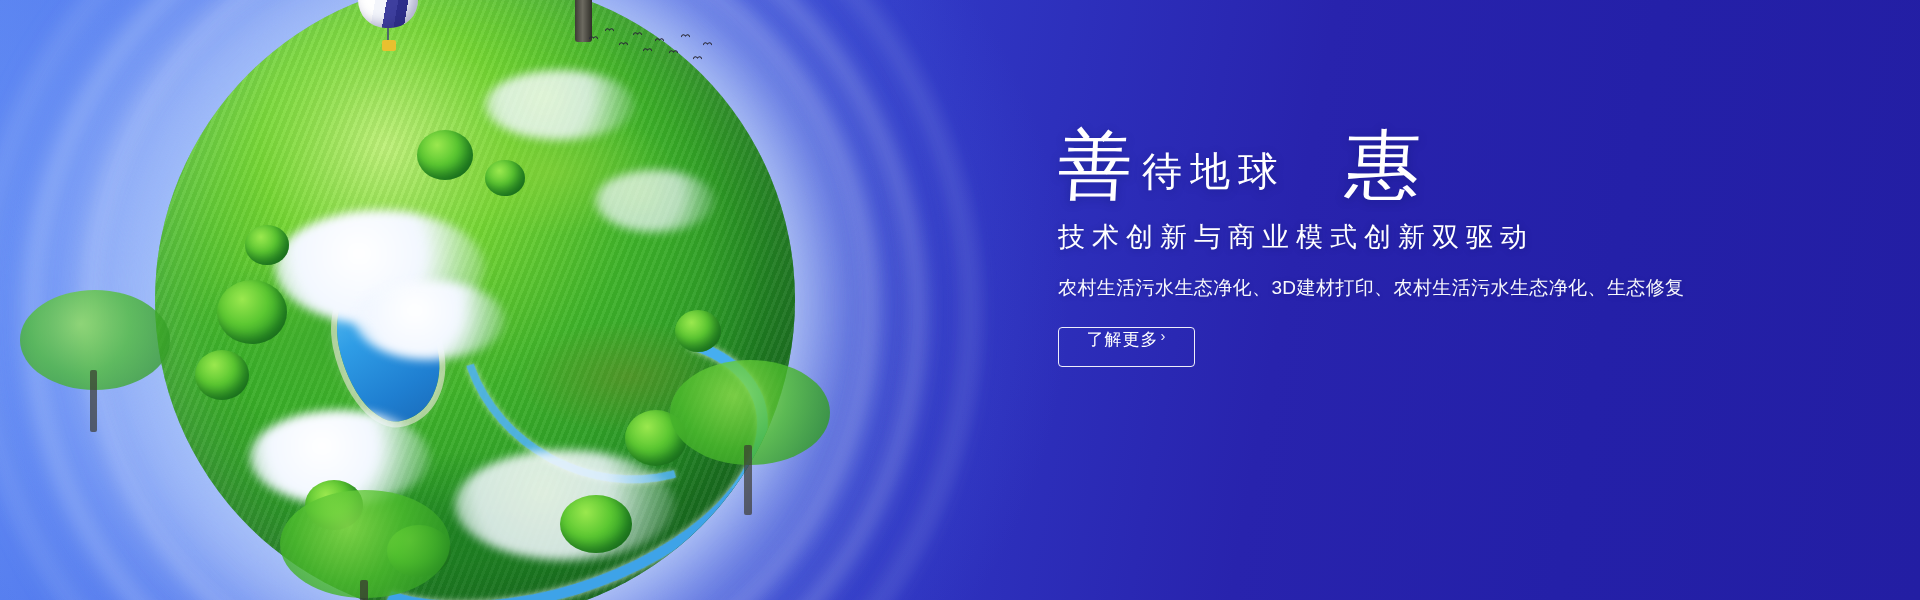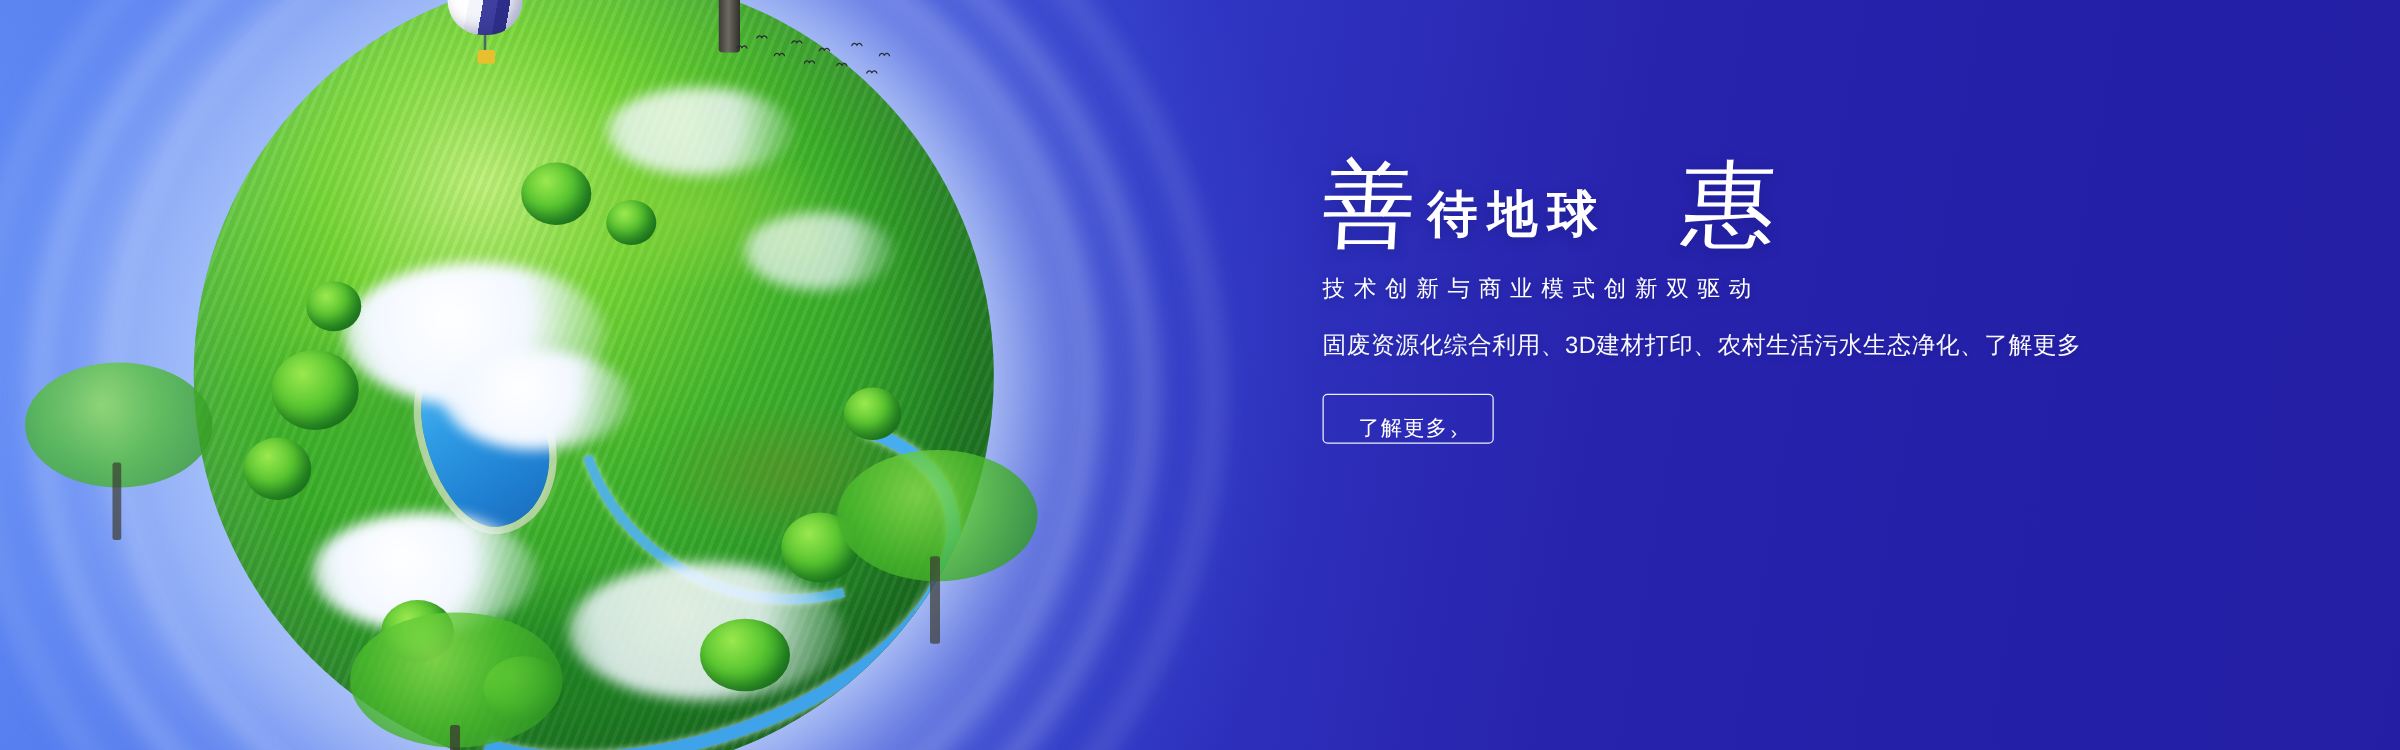--- a/index.html
+++ b/index.html
@@ -210,46 +210,46 @@
   .hl-big{
     font-size:74px;
     line-height:0.96;
     font-weight:400;
     letter-spacing:0;
     transform:skewX(-3deg);
   }
   .hl-small{
     font-size:40px;
     line-height:1;
-    font-weight:700;
+    font-weight:400;
     letter-spacing:8px;
     padding:0 0 9px 10px;
   }
   .hl-gap{width:60px;}
 
   .subline{
     color:#ffffff;
-    font-size:18px;
+    font-size:27px;
     letter-spacing:7px;
     margin:18px 0 0 0;
     white-space:nowrap;
     text-shadow:0 1px 6px rgba(10,20,90,0.35);
   }
   .descline{
     color:#ffffff;
     font-size:19px;
     letter-spacing:0.4px;
     margin:20px 0 0 0;
     white-space:nowrap;
     opacity:.97;
     text-shadow:0 1px 6px rgba(10,20,90,0.3);
   }
   .cta{
     display:inline-flex;
-    align-items:flex-end;
+    align-items:flex-start;
     justify-content:center;
     gap:2px;
     margin-top:26px;
     width:137px;
     height:40px;
     border:1px solid rgba(255,255,255,0.92);
     border-radius:4px;
     background:transparent;
     color:#ffffff;
     font-size:17px;
@@ -383,21 +383,21 @@
         <span class="hl-small">待地球</span>
       </span>
       <span class="hl-gap"></span>
       <span class="hl-part">
         <span class="hl-big">惠</span>
       </span>
     </div>
 
     <p class="subline">技术创新与商业模式创新双驱动</p>
 
-    <p class="descline">固废资源化综合利用、3D建材打印、农村生活污水生态净化、了解更多</p>
+    <p class="descline">农村生活污水生态净化、3D建材打印、农村生活污水生态净化、生态修复</p>
 
     <button class="cta">
       <span>了解更多</span>
       <span class="chev">›</span>
     </button>
 
   </div>
 </div>
 
 </body></html>

